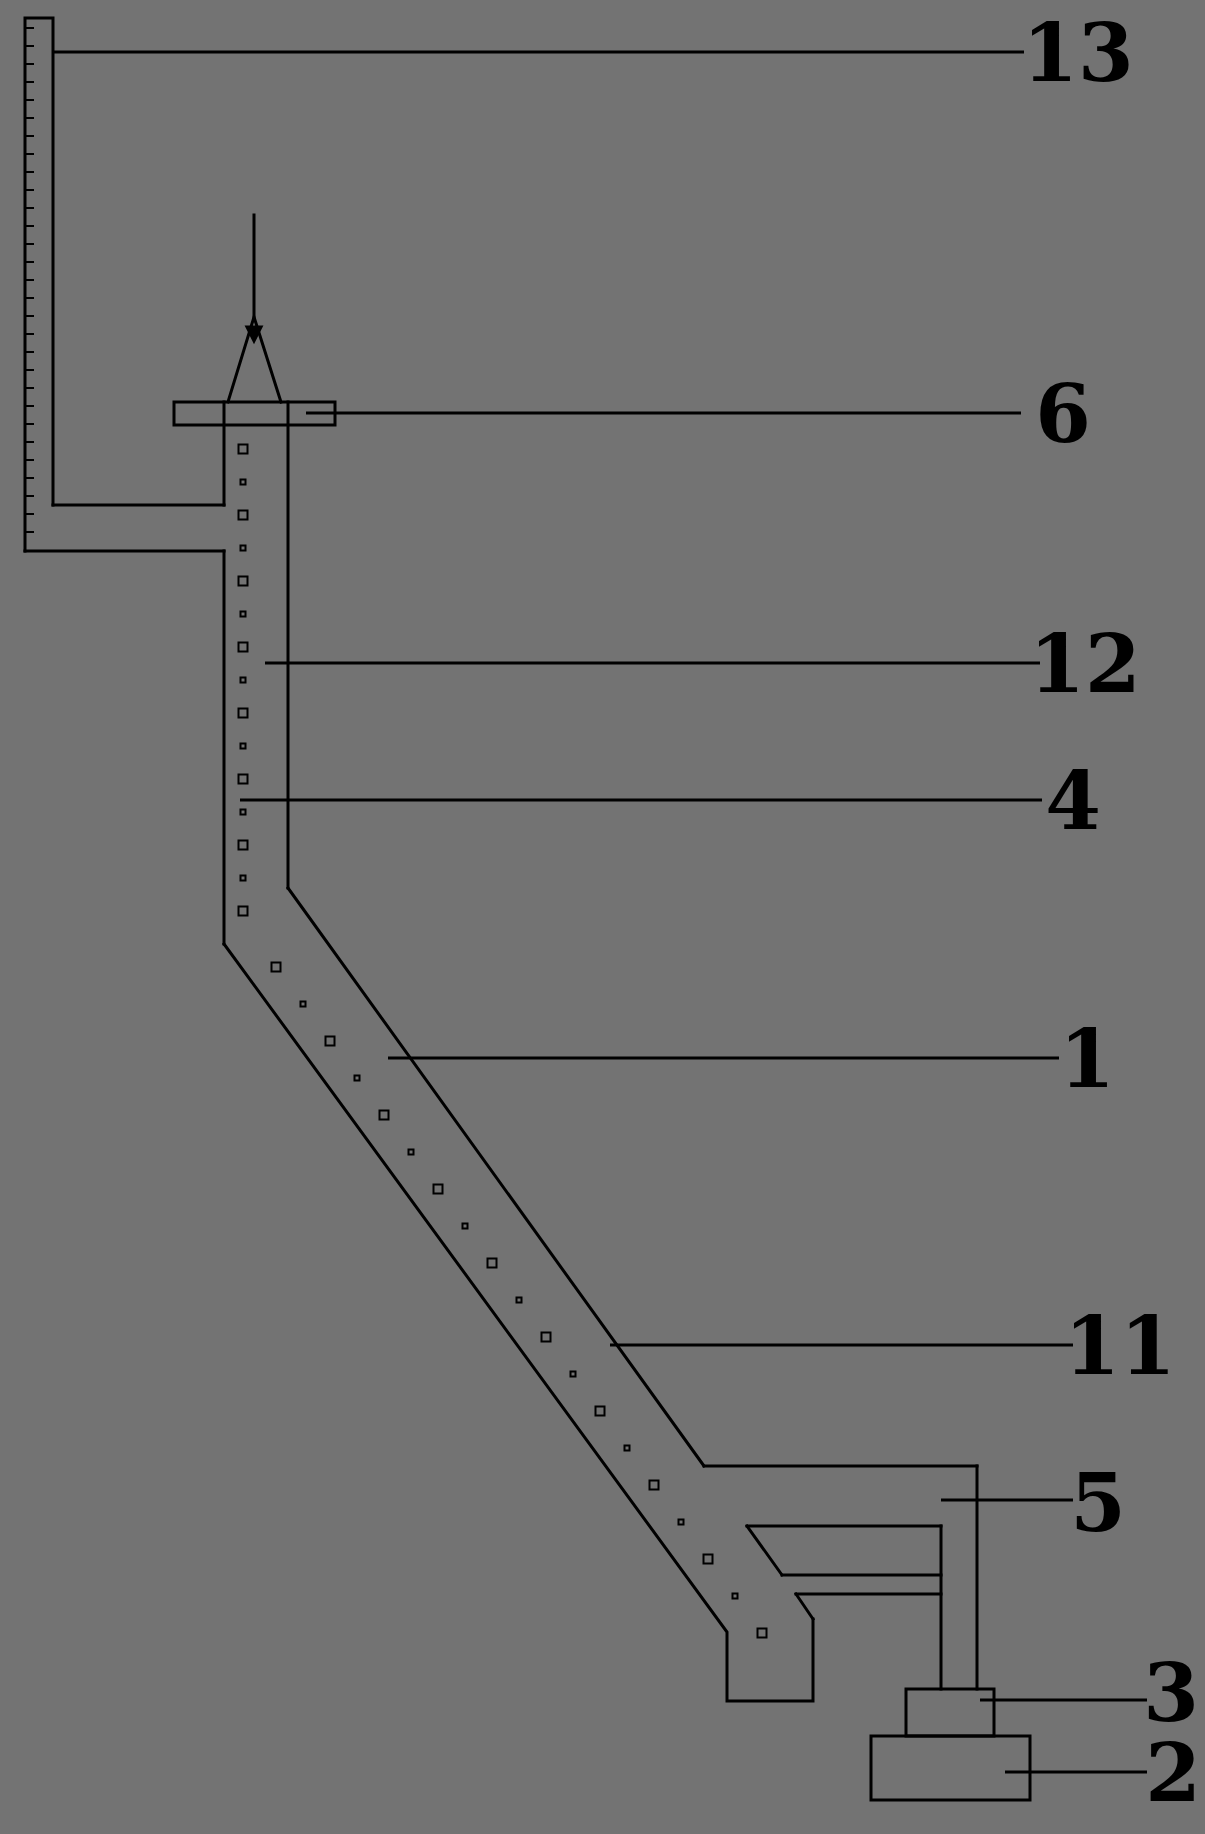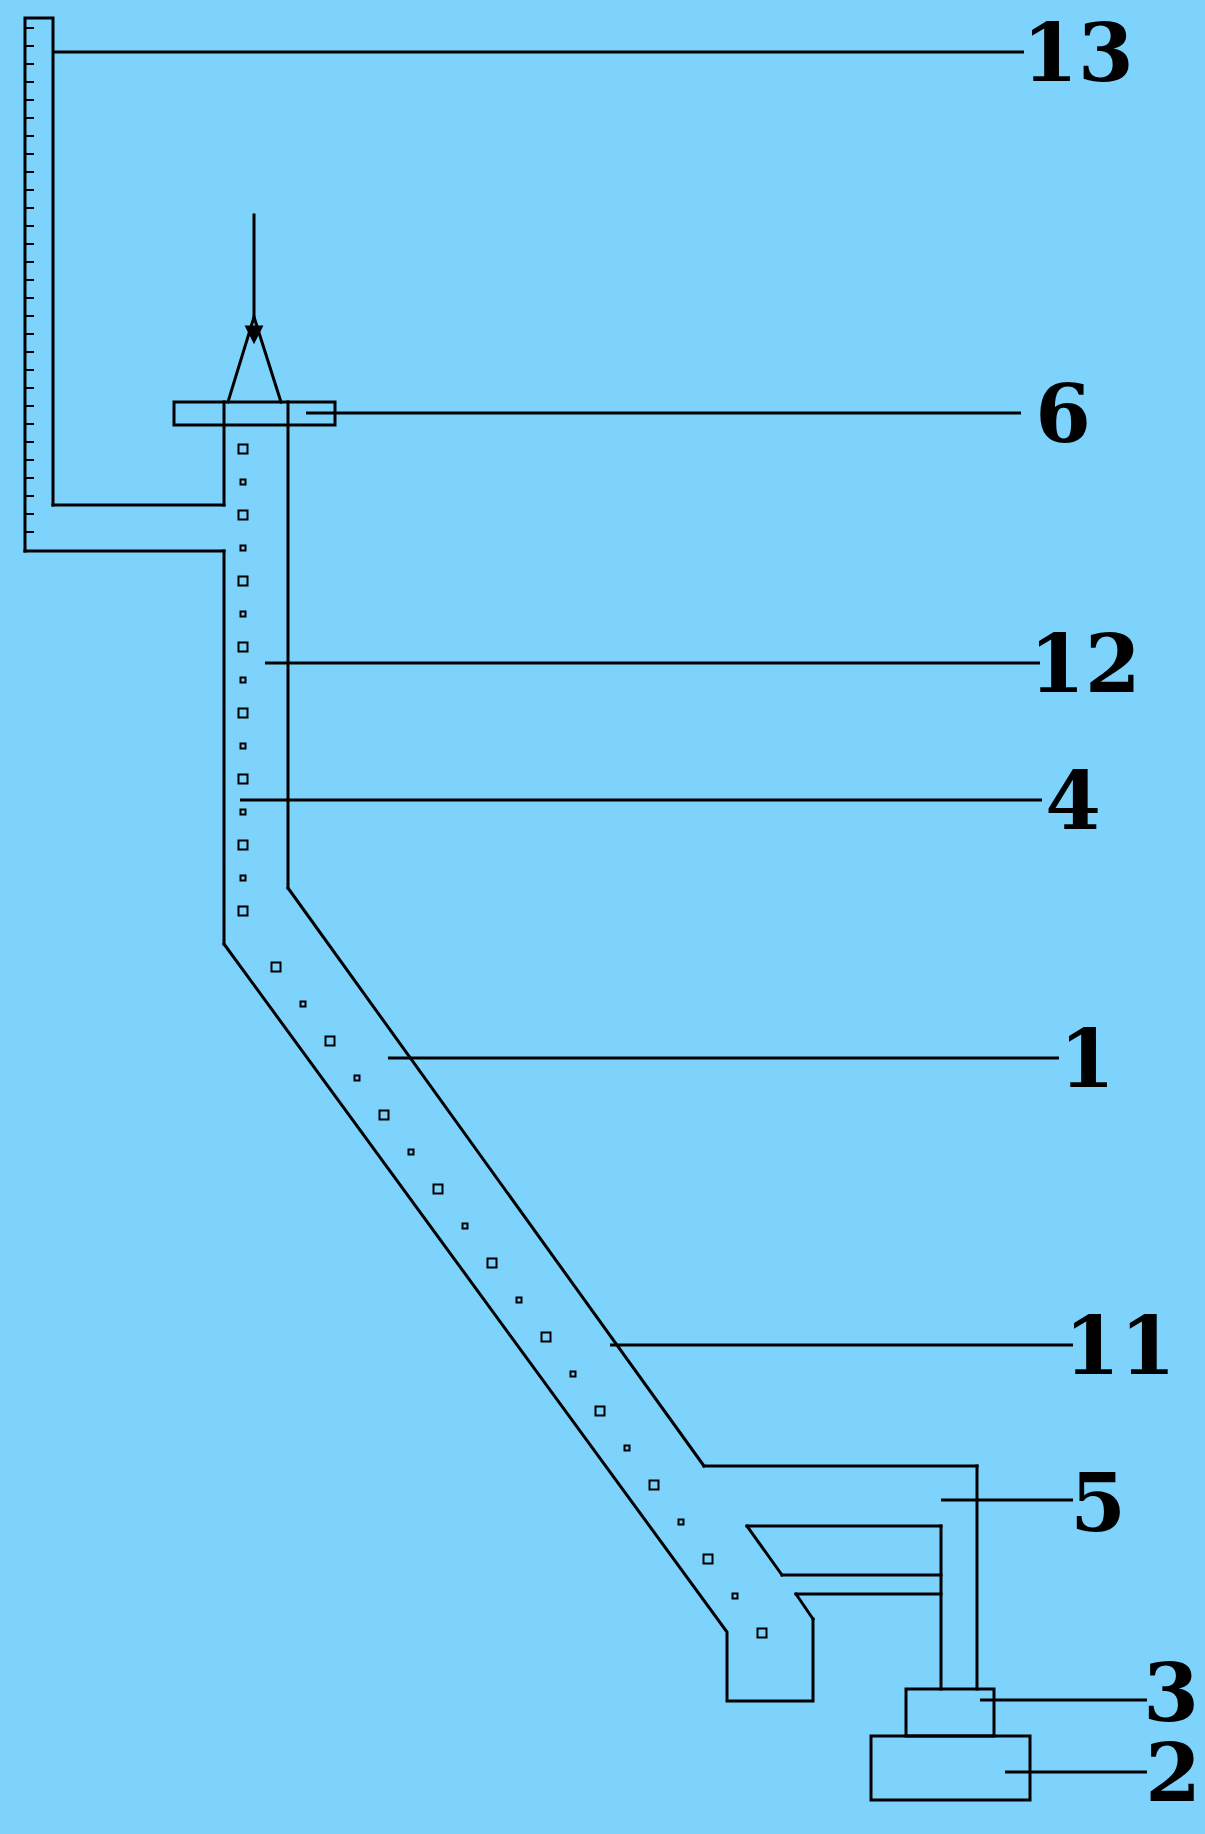--- a/index.html
+++ b/index.html
@@ -3,21 +3,21 @@
 <meta charset="utf-8">
 <style>
   html, body {
     margin: 0;
     padding: 0;
     background: #ffffff;
   }
   .figure-wrap {
     width: 1205px;
     height: 1834px;
-    background: #7dd3fc;
+    background: #737373;
     position: relative;
     overflow: hidden;
   }
   svg {
     display: block;
   }
   text {
     font-family: "DejaVu Serif", "Liberation Serif", serif;
   }
 </style>

